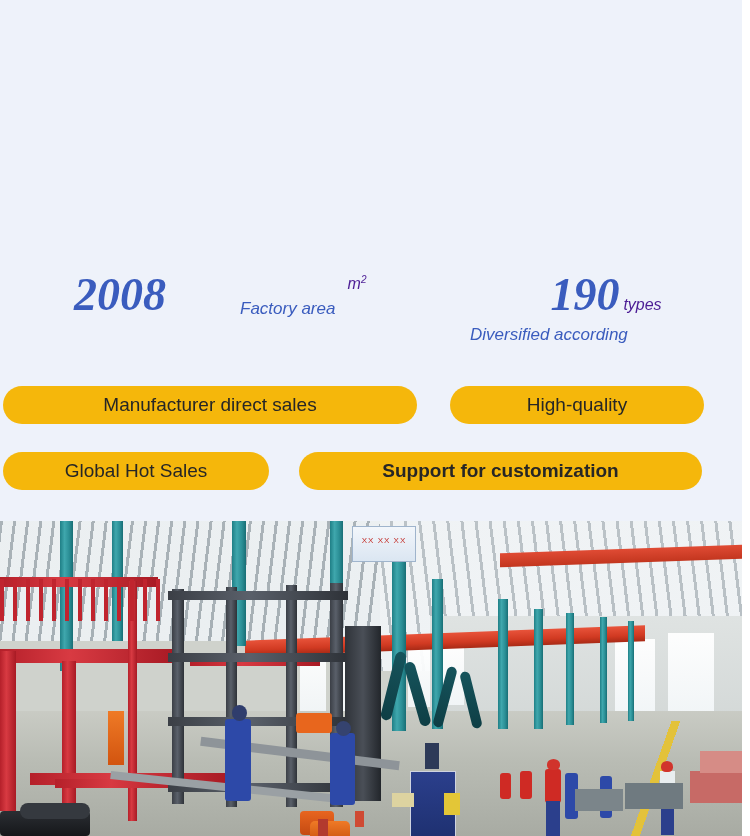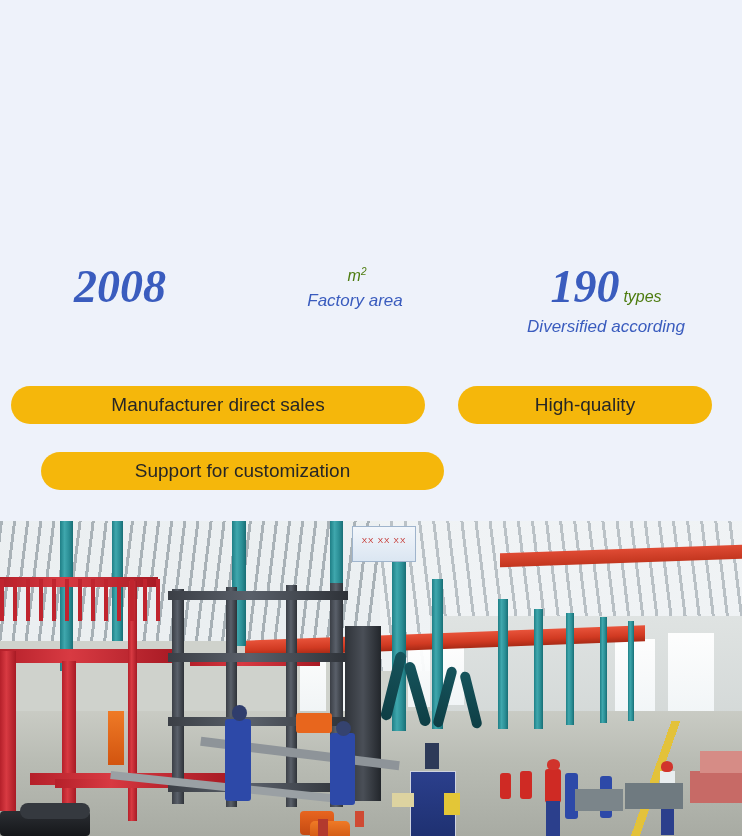--- a/index.html
+++ b/index.html
@@ -64,66 +64,66 @@
     text-align:center;
     font-size:21px;line-height:30px;
     color:#ffffff;
     text-shadow:0 1px 3px rgba(0,0,0,.3);
   }
   
   .stats{
     position:absolute;left:0;top:262px;width:742px;height:100px;
     display:flex;
   }
-  .stat{flex:1;text-align:center;color:#3a5cbe;}
+  .stat{flex:1;text-align:left;color:#3a5cbe;margin-top:8px;}
   .stat-1{flex:0 0 240px;}
   .stat-2{flex:0 0 230px;}
   .stat-3{flex:1;}
   .stat-top{
     display:flex;align-items:baseline;justify-content:center;
     white-space:nowrap;
   }
   .stat-num{
     font-family:"Liberation Serif", serif;
     font-style:italic;font-weight:700;
     font-size:46px;line-height:50px;
     color:#3a5cbe;
   }
   .stat-unit{
     font-family:"Liberation Sans", sans-serif;
     font-style:italic;
     font-size:16px;line-height:20px;
-    color:#4d7c0f;
+    color:#4c1d95;
     margin-left:4px;
   }
   .stat-unit sup{font-size:10px;vertical-align:super;}
   .stat-label{
     margin-top:4px;
     font-family:"Liberation Sans", sans-serif;
     font-style:italic;
     font-size:17px;line-height:22px;
     color:#3a5cbe;
   }
   
   .tags{position:absolute;left:0;top:386px;width:742px;}
-  .tag-row{display:flex;margin-bottom:28px;padding-left:11px;}
+  .tag-row{display:flex;margin-bottom:28px;padding-left:3px;}
   .tag{
     height:38px;
     border-radius:19px;
     background:#f5b70b;
     color:#262626;
     font-size:19px;
     display:flex;align-items:center;justify-content:center;
     box-sizing:border-box;
     padding:0 14px;
   }
   .tag-r1-a{width:414px;}
   .tag-r1-b{width:254px;margin-left:33px;text-align:right;}
   .tag-r2-a{width:266px;}
-  .tag-r2-b{width:403px;margin-left:30px;}
+  .tag-r2-b{width:403px;margin-left:30px;font-weight:bold;}
   
   .photo{
     position:absolute;left:0;top:521px;width:742px;height:315px;
     overflow:hidden;
     background:#cfd2cc;
   }
   .ph{position:absolute;}
   
   .roof{
     left:0;top:0;width:742px;height:120px;
@@ -226,20 +226,21 @@
     </div>
 
   </div>
 
   <div class="tags">
     <div class="tag-row">
       <div class="tag tag-r1-a">Manufacturer direct sales</div>
       <div class="tag tag-r1-b">High-quality</div>
     </div>
     <div class="tag-row">
+      <div class="tag tag-r2-a">Global Hot Sales</div>
       <div class="tag tag-r2-b">Support for customization</div>
     </div>
   </div>
 
   <div class="photo">
 
     <div class="ph roof"></div>
     <div class="ph roof2"></div>
     <div class="ph wall-back"></div>
 

